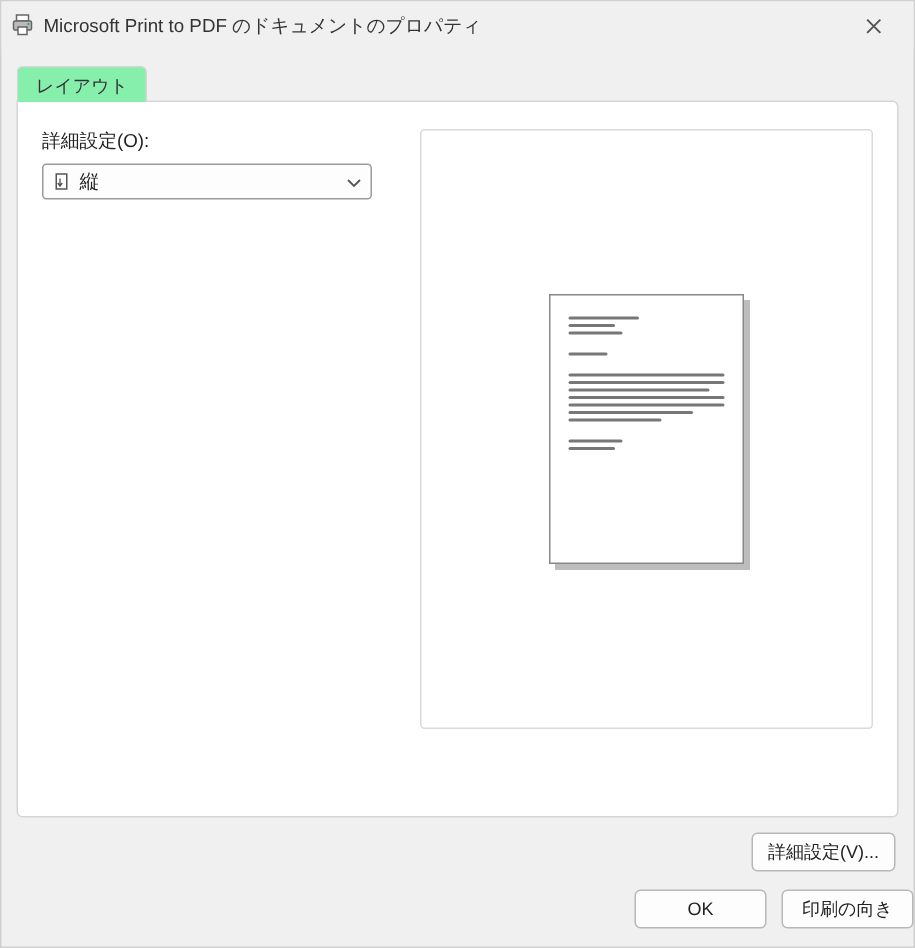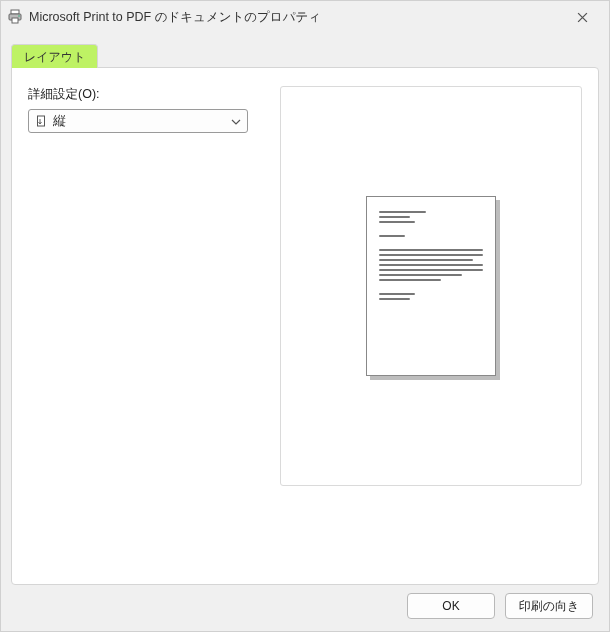--- a/index.html
+++ b/index.html
@@ -58,21 +58,21 @@
     align-items: flex-end;
     height: 24px;
     position: relative;
   }
   .tab {
     height: 24px;
     line-height: 24px;
     padding: 0 12px;
     border: 1px solid #d5d5d5;
     border-bottom: none;
-    background: #bef264;
+    background: #86efac;
     border-radius: 4px 4px 0 0;
     font-size: 12px;
     color: #333;
     position: relative;
     top: 1px;
     z-index: 2;
   }
   .tabpanel {
     border: 1px solid #d5d5d5;
     background: #fff;
@@ -148,21 +148,21 @@
 
   .advrow {
     display: flex;
     justify-content: flex-end;
     padding: 10px 2px 4px 0;
   }
   .footer {
     display: flex;
     justify-content: flex-end;
     gap: 10px;
-    padding: 8px 16px 12px 0;
+    padding: 8px 0 12px 0;
   }
   .btn {
     min-width: 88px;
     height: 26px;
     border: 1px solid #b8b8b8;
     border-radius: 4px;
     background: #fdfdfd;
     display: flex;
     align-items: center;
     justify-content: center;
@@ -240,20 +240,23 @@
           </div>
           <div class="para">
             <div class="line w35"></div>
             <div class="line w30"></div>
           </div>
         </div>
       </div>
 
     </div>
 
+    <div class="advrow">
+      <div class="btn">詳細設定(V)...</div>
+    </div>
 
   </div>
 
   <div class="footer">
     <div class="btn">OK</div>
     <div class="btn">印刷の向き</div>
   </div>
 
 </div>
 

